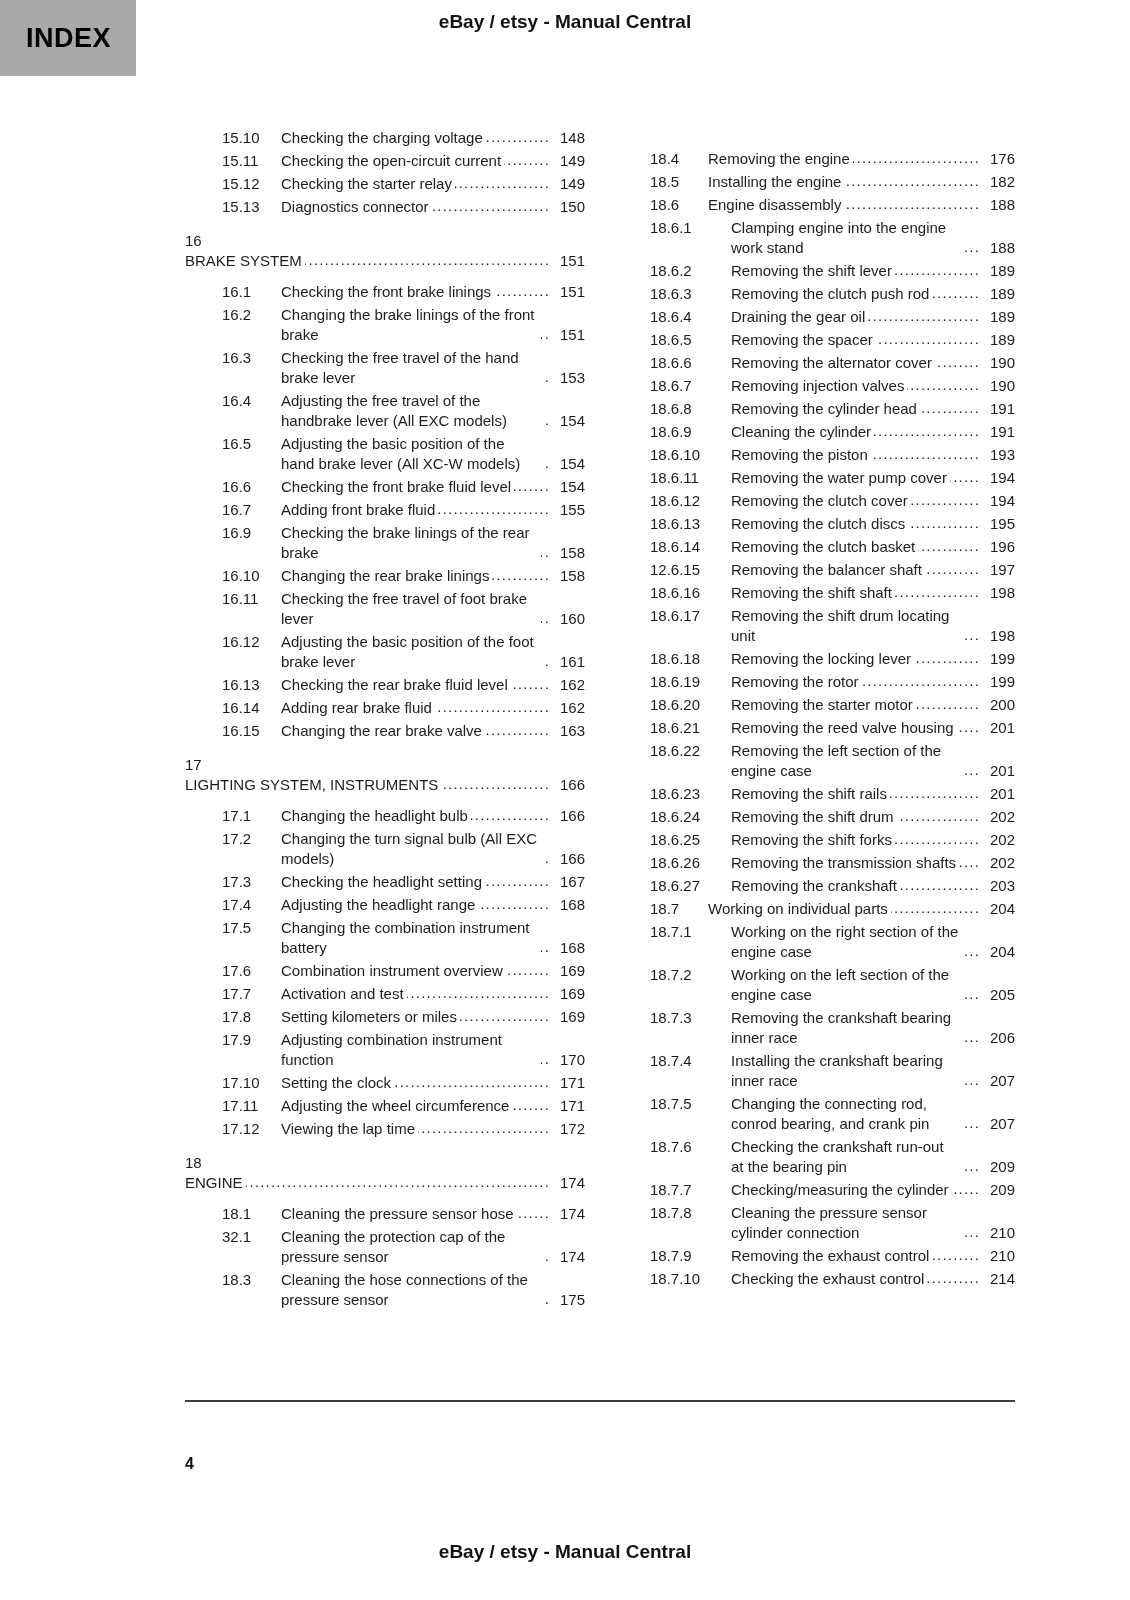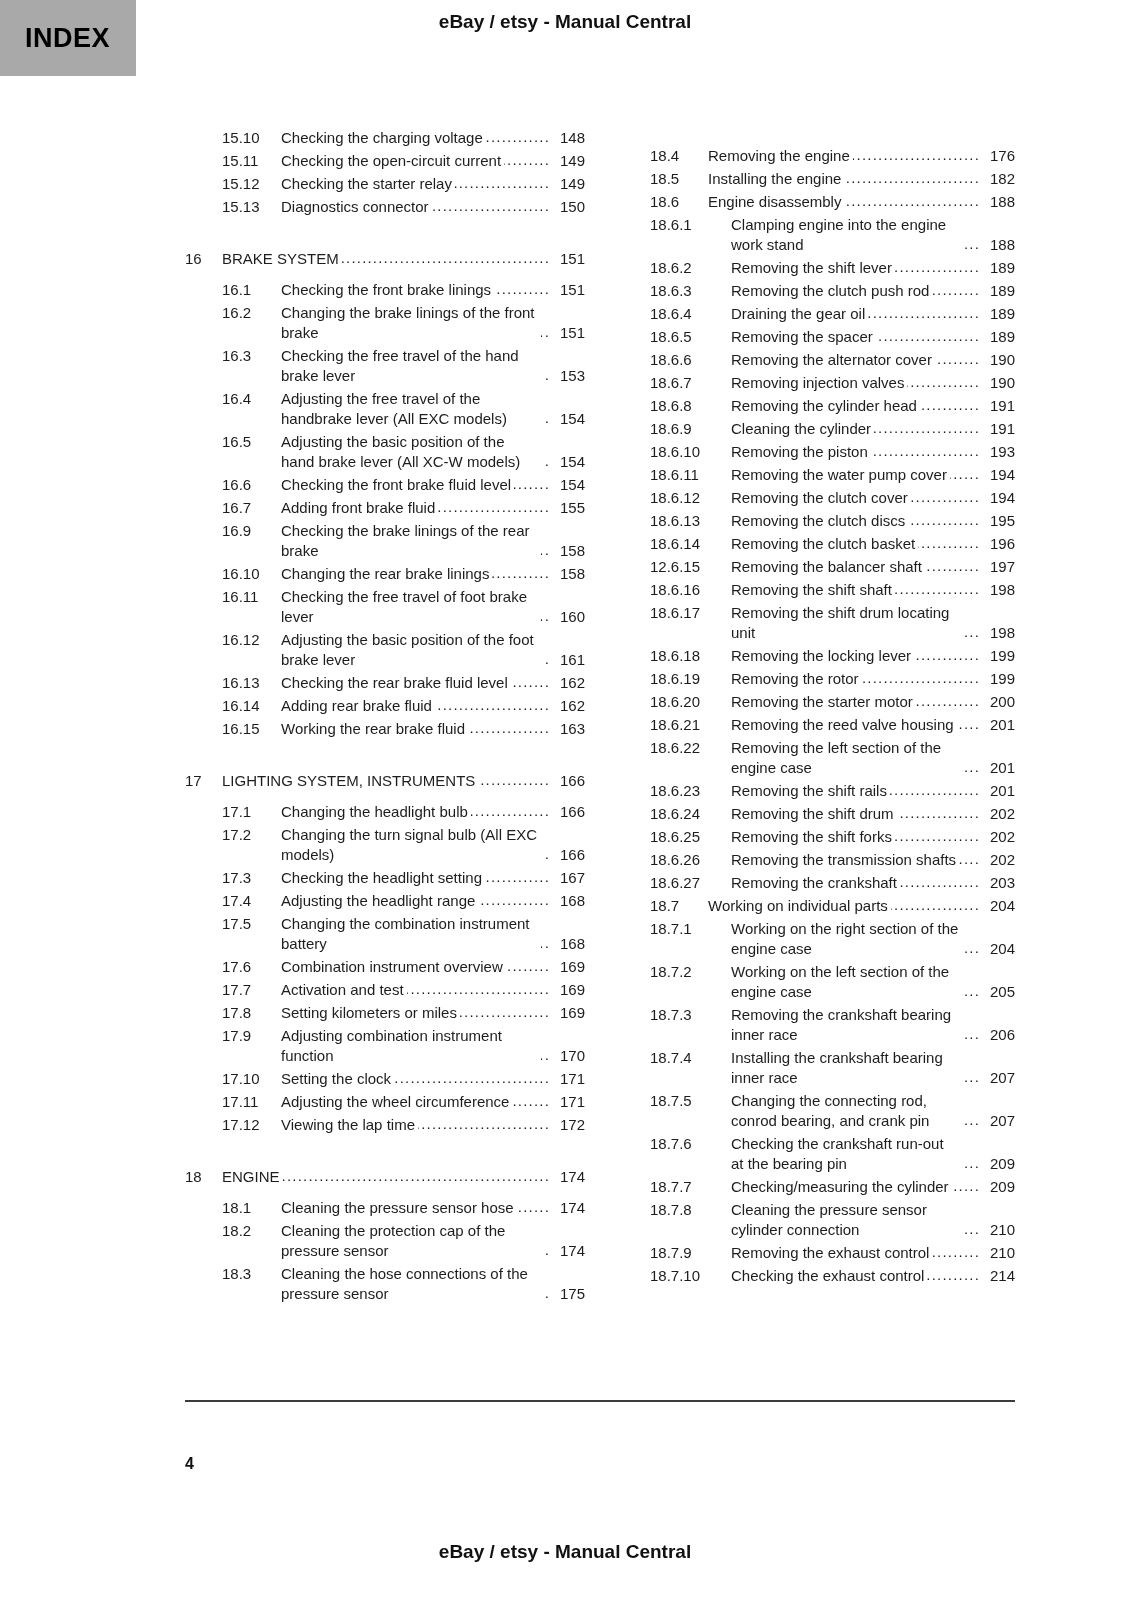--- a/index.html
+++ b/index.html
@@ -17,22 +17,22 @@
     left: 0; top: 0;
     width: 136px; height: 76px;
     background: #a9a9a9;
     display: flex;
     align-items: center;
   }
   .index-badge .badge-label {
     font-size: 27px;
     font-weight: 700;
     color: #000;
+    padding-left: 26px;
     letter-spacing: 0.5px;
-    margin-left: 25px;
   }
   .header-title {
     position: absolute;
     top: 11px; left: 0; right: 0;
     text-align: center;
     font-size: 19px;
     font-weight: 600;
     color: #111;
   }
   .toc {
@@ -69,21 +69,21 @@
     position: absolute;
     right: 0; bottom: 1px;
     font-size: 15px;
     letter-spacing: 1.2px;
     color: #1d1d1d;
     white-space: nowrap;
   }
   .e-page { flex: none; min-width: 32px; text-align: right; }
 
   
-  .col-left .lvl-h1 { margin-top: 32px; margin-bottom: 11px; }
+  .col-left .lvl-h1 { margin-top: 14px; margin-bottom: 11px; flex-direction: column; }
   .col-left .lvl-h1 .e-num { width: 37px; }
   
   .col-left .lvl-h2 { padding-left: 37px; }
   .col-left .lvl-h2 .e-num { width: 59px; }
   .col-right .lvl-h2 .e-num { width: 58px; }
   
   .col-right .lvl-h3 .e-num { width: 81px; }
   .col-right .lvl-h3 .e-title { max-width: 228px; }
 
   .footer-rule {
@@ -260,21 +260,21 @@
     <span class="e-num">16.14</span>
     <span class="e-body">
       <span class="e-title">Adding rear brake fluid</span>
       <span class="e-dots"></span>
       <span class="e-page">162</span>
     </span>
   </div>
         <div class="entry lvl-h2">
     <span class="e-num">16.15</span>
     <span class="e-body">
-      <span class="e-title">Working the rear brake fluid</span>
+      <span class="e-title">Changing the rear brake valve</span>
       <span class="e-dots"></span>
       <span class="e-page">163</span>
     </span>
   </div>
         <div class="entry lvl-h1">
     <span class="e-num">17</span>
     <span class="e-body">
       <span class="e-title">LIGHTING SYSTEM, INSTRUMENTS</span>
       <span class="e-dots"></span>
       <span class="e-page">166</span>
@@ -386,21 +386,21 @@
   </div>
         <div class="entry lvl-h2">
     <span class="e-num">18.1</span>
     <span class="e-body">
       <span class="e-title">Cleaning the pressure sensor hose</span>
       <span class="e-dots"></span>
       <span class="e-page">174</span>
     </span>
   </div>
         <div class="entry lvl-h2">
-    <span class="e-num">18.2</span>
+    <span class="e-num">32.1</span>
     <span class="e-body">
       <span class="e-title">Cleaning the protection cap of the pressure sensor</span>
       <span class="e-dots"></span>
       <span class="e-page">174</span>
     </span>
   </div>
         <div class="entry lvl-h2">
     <span class="e-num">18.3</span>
     <span class="e-body">
       <span class="e-title">Cleaning the hose connections of the pressure sensor</span>

